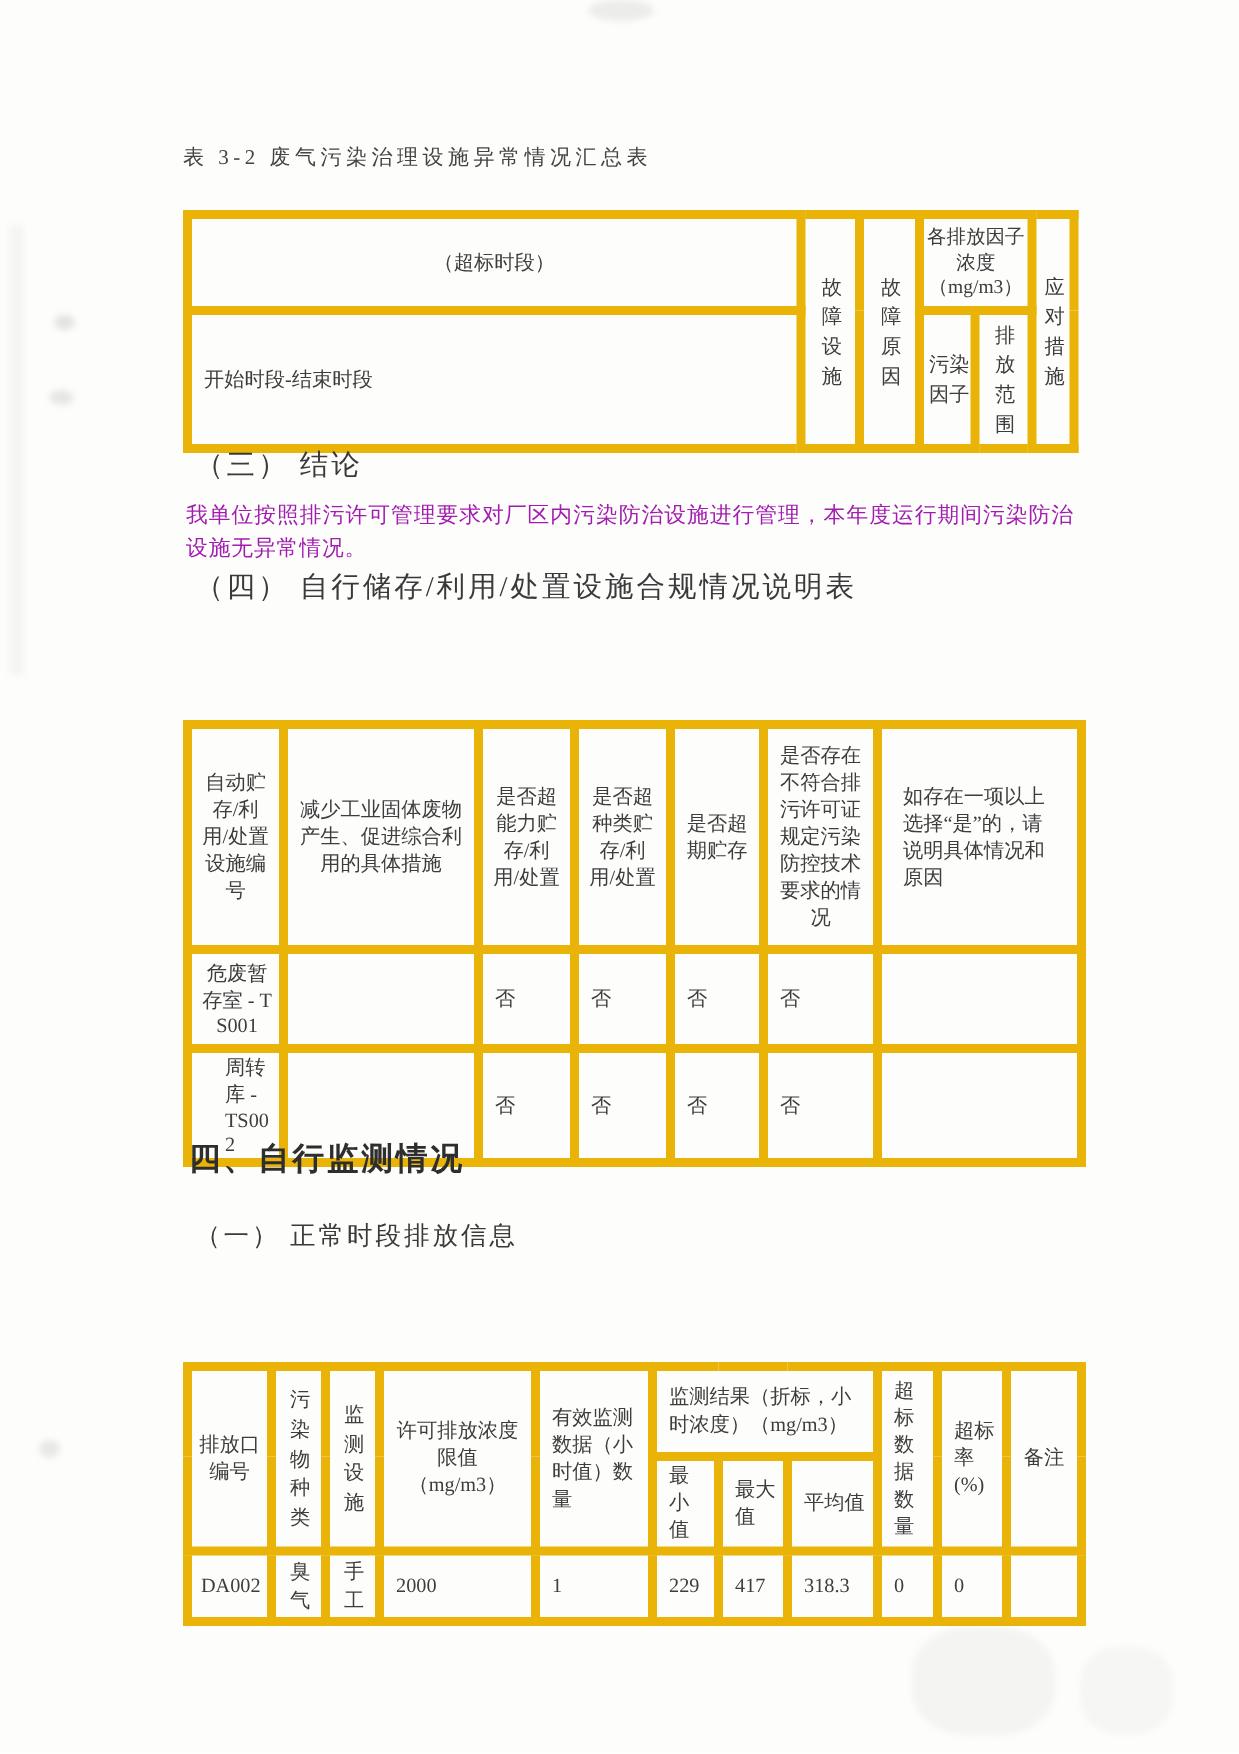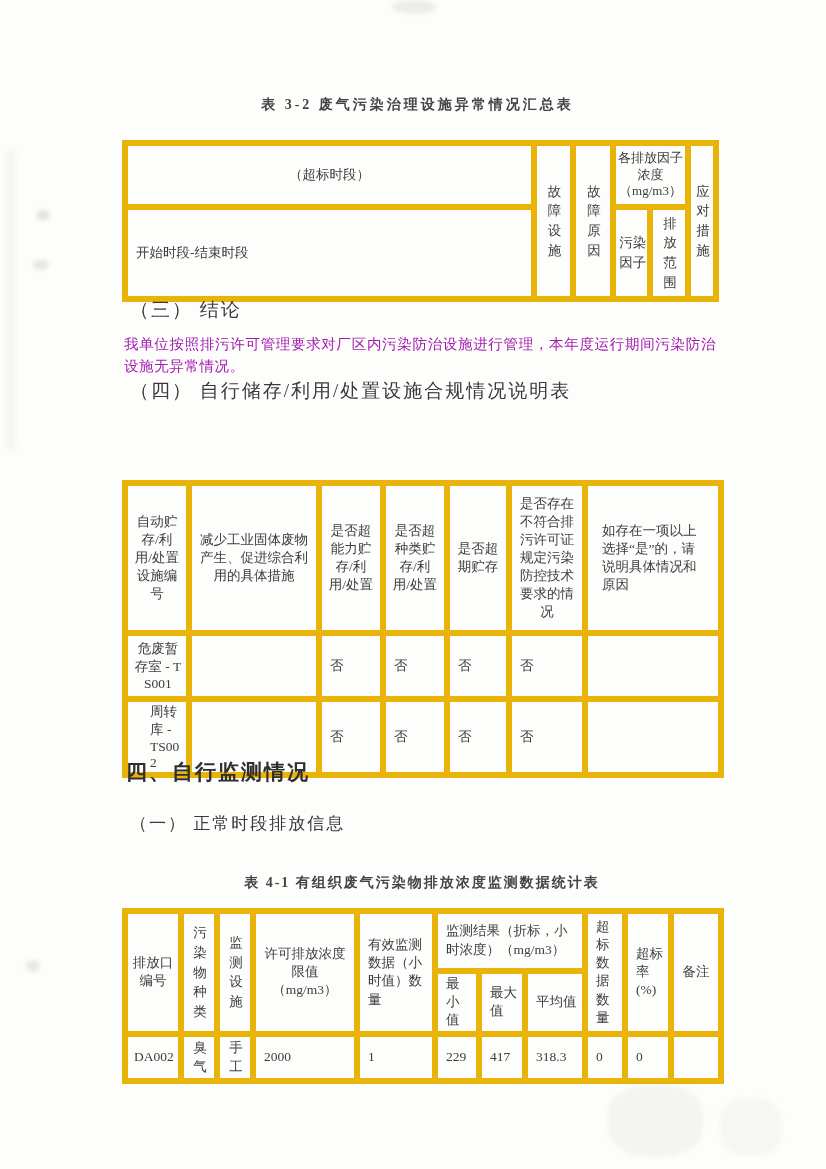--- a/index.html
+++ b/index.html
@@ -2,21 +2,21 @@
 <html><head>
 <meta charset="utf-8">
 <style>
   html,body{margin:0;padding:0;background:#ffffff;}
   .page{
     position:relative;width:826px;height:1169px;background:#fdfdfc;
     font-family:"Liberation Serif","DejaVu Serif",serif;
     color:#3d3d3d;overflow:hidden;
   }
   .abs{position:absolute;}
-  .tbl-title{font-size:14px;letter-spacing:3px;text-align:center;color:#444;font-weight:bold;}
+  .tbl-title{font-size:14px;letter-spacing:3px;color:#444;}
   .sec-head{font-size:19px;letter-spacing:2px;color:#3a3a3a;}
   .para{font-size:14.5px;line-height:1.5;letter-spacing:0.6px;color:#a21caf;text-align:justify;}
   .ch-head{font-size:21px;font-weight:bold;letter-spacing:2px;color:#2e2e2e;
            font-family:"Liberation Sans","DejaVu Sans",sans-serif;}
   .sub-head{font-size:17px;letter-spacing:2px;color:#3a3a3a;}
 
   table{border-collapse:collapse;table-layout:fixed;}
   table.doc{border:2px solid #4a4a4a;}
   .doc td{border:6px solid #eab308;vertical-align:middle;font-size:13.5px;
           color:#3d3d3d;overflow:hidden;word-break:break-all;}
@@ -112,21 +112,20 @@
         <td class="tl"></td>
       </tr>
     </tbody>
       </table>
   </div>
 
   <div class="abs ch-head" style="left:126px;top:758px;">四、自行监测情况</div>
 
   <div class="abs sub-head" style="left:130px;top:812px;">（一） 正常时段排放信息</div>
 
-  <div class="abs tbl-title" style="left:122px;top:874px;width:600px;letter-spacing:2px;">表 4-1 有组织废气污染物排放浓度监测数据统计表</div>
 
   <div class="abs" style="left:122px;top:908px;">
     <table class="doc" style="width:596px;">
       <colgroup>
         <col style="width:56px">
           <col style="width:36px">
           <col style="width:36px">
         <col style="width:104px">
           <col style="width:78px">
           <col style="width:44px">

